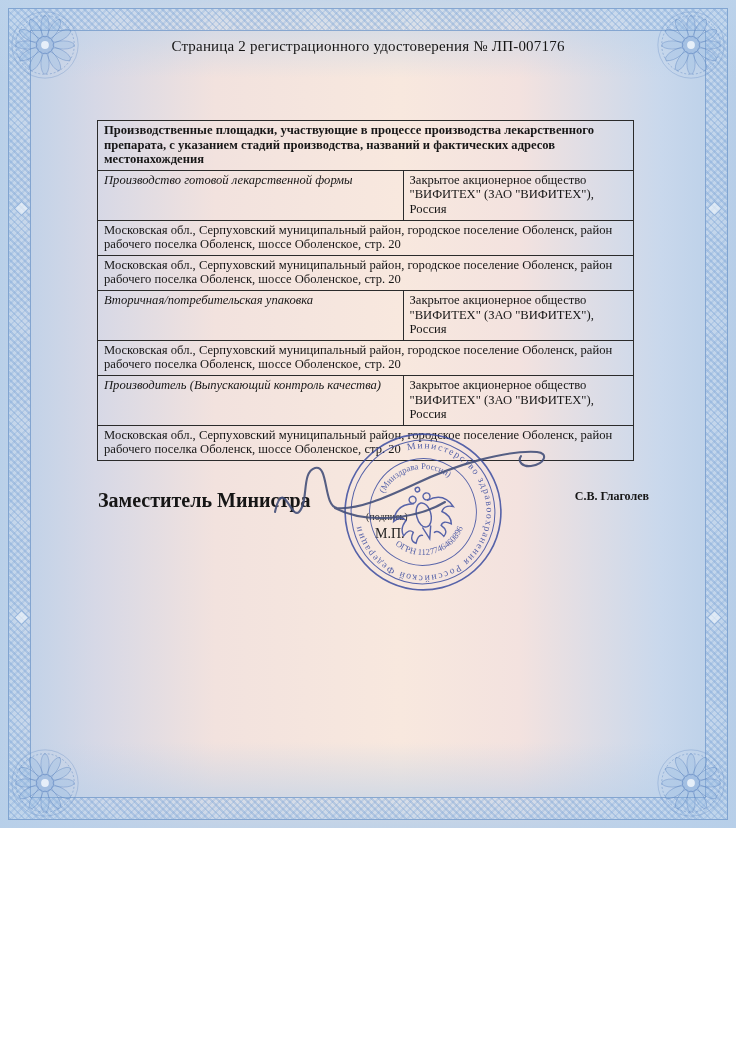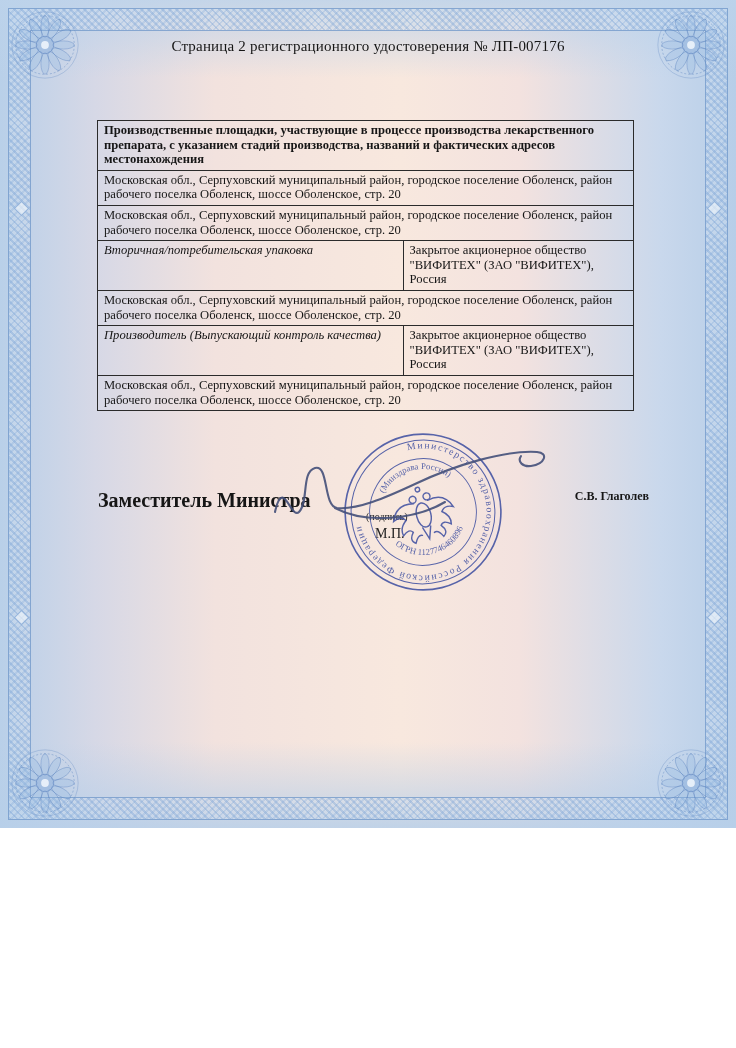--- a/index.html
+++ b/index.html
@@ -95,20 +95,24 @@
   <div class="page-header">Страница 2 регистрационного удостоверения № ЛП-007176</div>
 
   <div class="table-wrap">
     <table class="sites">
       <tbody>
           <tr>
         <td class="th" colspan="2">Производственные площадки, участвующие в процессе производства лекарственного препарата, с указанием стадий производства, названий и фактических адресов местонахождения</td>
       </tr>
 
       <tr>
+        <td class="stage">Производство готовой лекарственной формы</td>
+        <td class="company">Закрытое акционерное общество "ВИФИТЕХ" (ЗАО "ВИФИТЕХ"), Россия</td>
+      </tr>
+      <tr>
         <td colspan="2" class="addr">Московская обл., Серпуховский муниципальный район, городское поселение Оболенск, район рабочего поселка Оболенск, шоссе Оболенское, стр. 20</td>
       </tr>
 
       <tr>
         <td colspan="2" class="addr">Московская обл., Серпуховский муниципальный район, городское поселение Оболенск, район рабочего поселка Оболенск, шоссе Оболенское, стр. 20</td>
       </tr>
 
       <tr>
         <td class="stage">Вторичная/потребительская упаковка</td>
         <td class="company">Закрытое акционерное общество "ВИФИТЕХ" (ЗАО "ВИФИТЕХ"), Россия</td>

